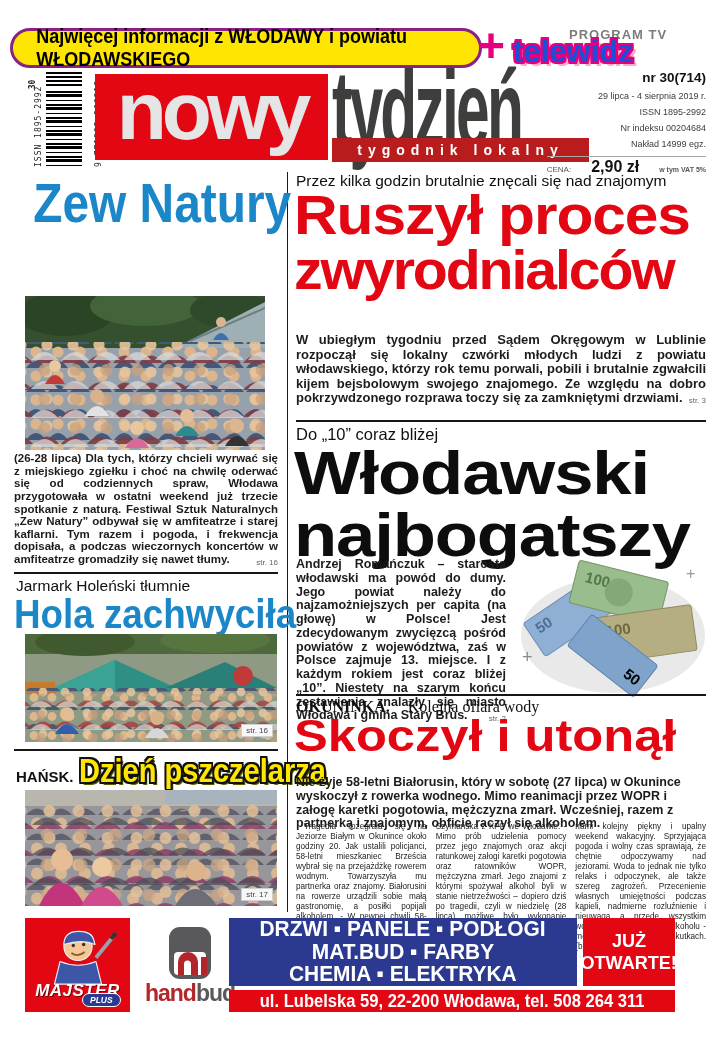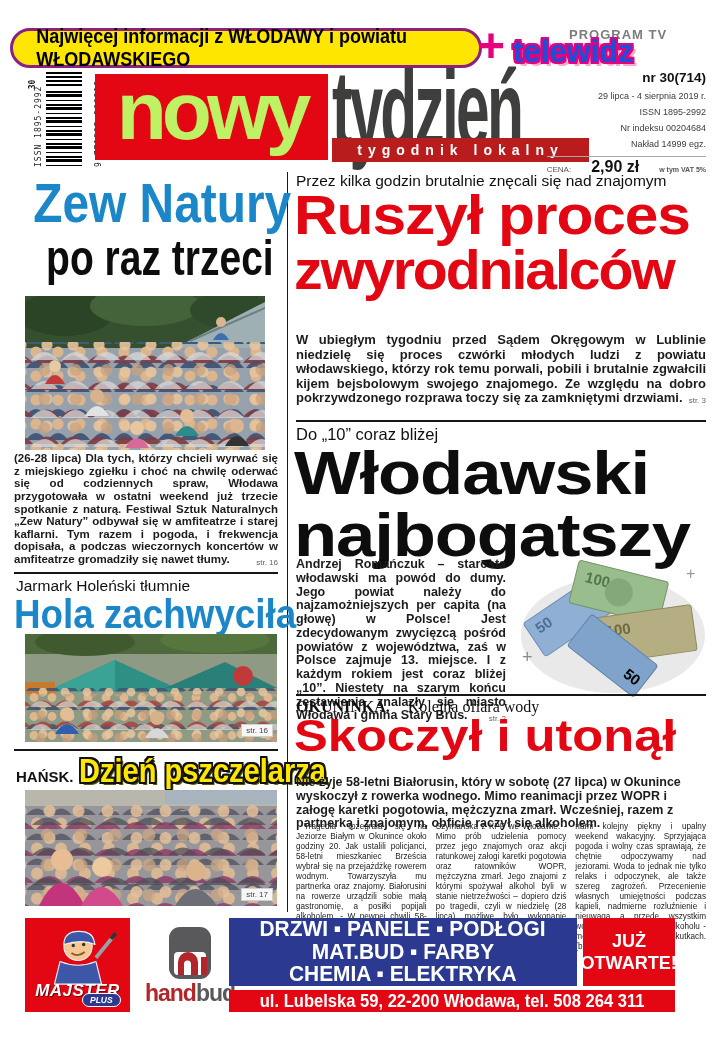--- a/index.html
+++ b/index.html
@@ -24,21 +24,21 @@
           background:repeating-linear-gradient(180deg,#000 0 2px,#fff 2px 4px);}
   .bc-main{position:absolute;left:28px;top:19px;width:36px;height:76px;
           background:repeating-linear-gradient(180deg,#000 0 2px,#fff 2px 3px,#000 3px 6px,#fff 6px 9px,#000 9px 10px,#fff 10px 13px);}
   .bc-issue{position:absolute;left:10px;top:8px;font:bold 8px "DejaVu Sans Mono",monospace;transform:rotate(-90deg);}
   .bc-issn{position:absolute;left:16px;top:95px;transform:rotate(-90deg);transform-origin:0 0;
            font:8px "DejaVu Sans Mono",monospace;letter-spacing:1px;white-space:nowrap;color:#222;}
   .bc-digits{position:absolute;left:76px;top:95px;transform:rotate(-90deg);transform-origin:0 0;
            font:8px "DejaVu Sans Mono",monospace;letter-spacing:1px;white-space:nowrap;color:#222;}
   .nowybox{left:95px;top:74px;width:233px;height:86px;background:#e30613;overflow:hidden;
            display:flex;align-items:center;justify-content:center;}
-  .nowybox span{color:#bef264;font-weight:bold;font-size:82px;letter-spacing:-5px;margin-top:-12px;}
+  .nowybox span{color:#e5e5e5;font-weight:bold;font-size:82px;letter-spacing:-5px;margin-top:-12px;}
   .tydzien{left:332px;top:54px;font-size:110px;line-height:1;font-weight:bold;color:#3e3e3d;
            transform:scaleX(0.55);transform-origin:0 0;letter-spacing:-5px;white-space:nowrap;}
   .tagline{left:332px;top:138px;width:257px;height:24px;background:#b91c1c;color:#fff;font-weight:bold;
            font-size:14px;letter-spacing:6px;display:flex;align-items:center;justify-content:center;}
   .m-info{right:10px;top:70px;text-align:right;}
   .m-nr{font-size:13.5px;font-weight:bold;}
   .m-line{font-size:9px;color:#3c3c3c;margin-top:6px;}
   .m-price{margin-top:7px;border-top:1px solid #a8a8a8;padding-top:1px;display:flex;align-items:baseline;
            justify-content:flex-end;gap:20px;}
   .pl{font-size:8px;color:#555;}
@@ -128,23 +128,20 @@
       <span class="pl">CENA:</span>
       <span class="pv">2,90 zł</span>
       <span class="pt">w tym VAT 5%</span>
     </div>
   </div>
 
   <div class="abs vdiv"></div>
 
   <div class="abs" style="left:14px;top:176px;width:264px;text-align:center;">
     <span class="cond h-blue" style="font-size:55px;transform:scaleX(0.87);transform-origin:center top;">Zew Natury</span>
-  </div>
-  <div class="abs" style="left:14px;top:233px;width:264px;text-align:center;">
-    <span class="cond h-black" style="font-size:50px;transform:scaleX(0.78);transform-origin:center top;">po raz trzeci</span>
   </div>
 
   <div class="abs photo" style="left:25px;top:296px;width:240px;height:154px;">
     <svg width="240" height="154" viewBox="0 0 240 154" xmlns="http://www.w3.org/2000/svg">
       <defs>
         <pattern id="c1" width="22" height="24" patternUnits="userSpaceOnUse">
           <path d="M1 24 Q11 10 21 24 Z" fill="#44597a"></path>
             <circle cx="11" cy="8" r="5.6" fill="#dab58e"></circle>
         </pattern>
         <pattern id="c2" x="9" y="13" width="26" height="27" patternUnits="userSpaceOnUse">
@@ -269,21 +266,21 @@
   </div>
 
   <div class="abs kicker" style="left:296px;top:172px;">Przez kilka godzin brutalnie znęcali się nad znajomym</div>
   <div class="abs" style="left:294px;top:188px;">
     <span class="cond h-red" style="font-size:55px;letter-spacing:-1px;transform:scaleX(1.1);transform-origin:left top;">Ruszył proces</span>
   </div>
   <div class="abs" style="left:294px;top:243px;">
     <span class="cond h-red" style="font-size:55px;letter-spacing:-2px;transform:scaleX(1.04);transform-origin:left top;">zwyrodnialców</span>
   </div>
   <div class="abs bodytxt" style="left:296px;top:333px;width:410px;font-size:13px;line-height:1.12;">
-    <span>W ubiegłym tygodniu przed Sądem Okręgowym w Lublinie niedzielę się proces czwórki młodych ludzi z powiatu włodawskiego, którzy rok temu porwali, pobili i brutalnie zgwałcili kijem bejsbolowym swojego znajomego. Ze względu na dobro pokrzywdzonego rozprawa toczy się za zamkniętymi drzwiami.</span>
+    <span>W ubiegłym tygodniu przed Sądem Okręgowym w Lublinie rozpoczął się lokalny czwórki młodych ludzi z powiatu włodawskiego, którzy rok temu porwali, pobili i brutalnie zgwałcili kijem bejsbolowym swojego znajomego. Ze względu na dobro pokrzywdzonego rozprawa toczy się za zamkniętymi drzwiami.</span>
     <span class="pref">str. 3</span>
   </div>
 
   <div class="abs hline" style="left:296px;top:420px;width:410px;"></div>
 
   <div class="abs kicker" style="left:296px;top:425px;font-size:16.5px;">Do „10” coraz bliżej</div>
   <div class="abs" style="left:294px;top:442px;">
     <span class="cond h-black" style="font-size:62px;letter-spacing:-1px;transform:scaleX(1.14);transform-origin:left top;">Włodawski</span>
   </div>
   <div class="abs" style="left:294px;top:504px;">

